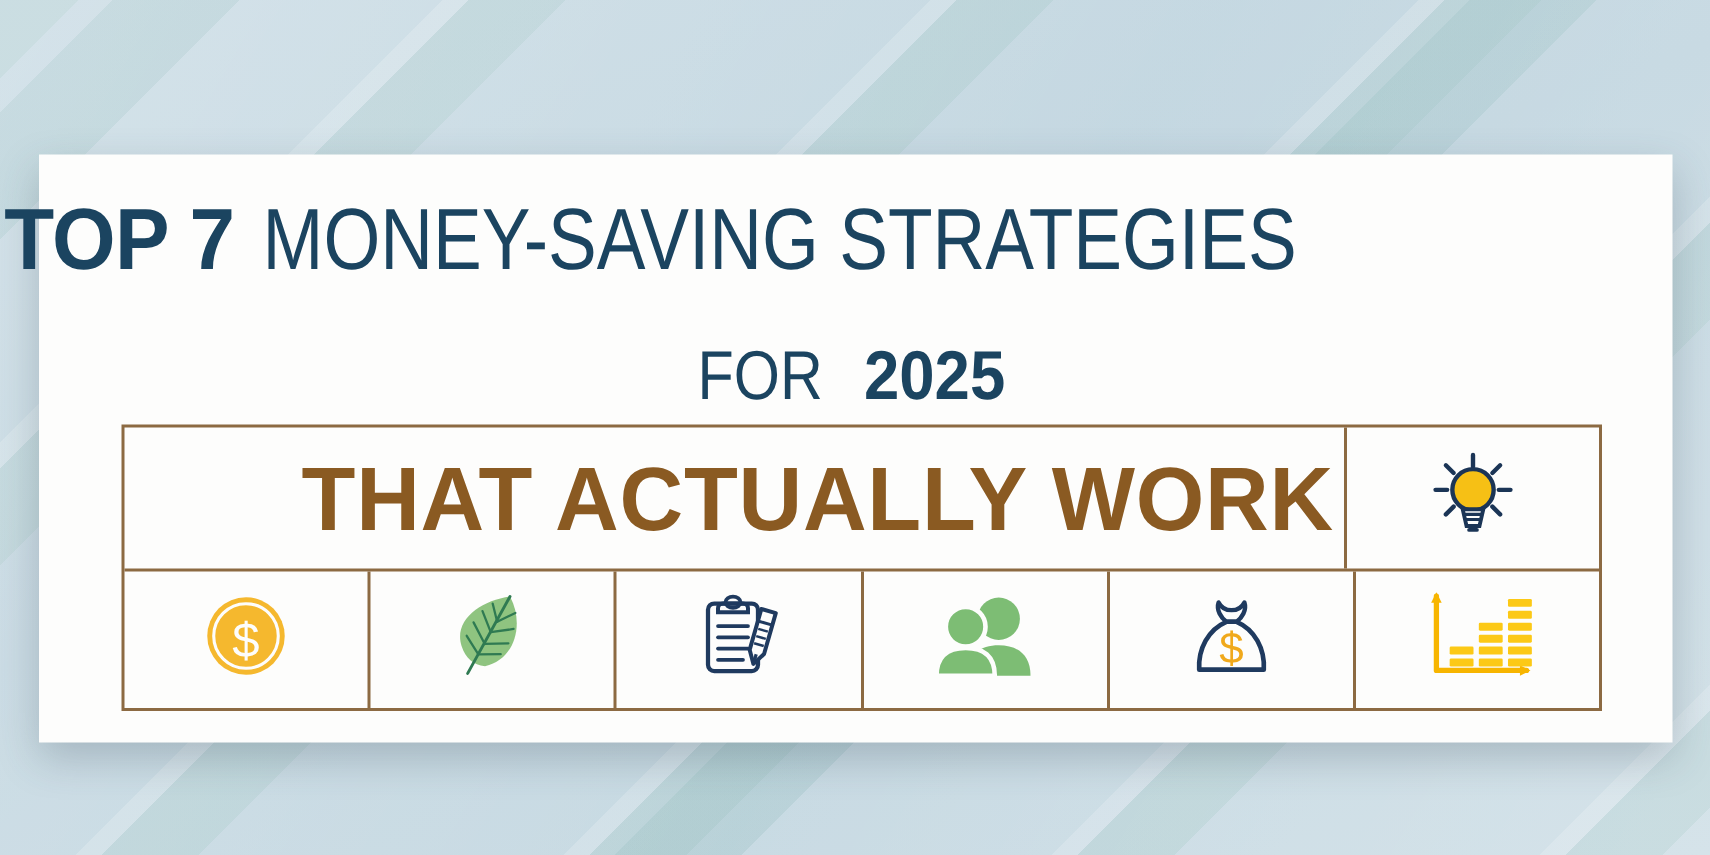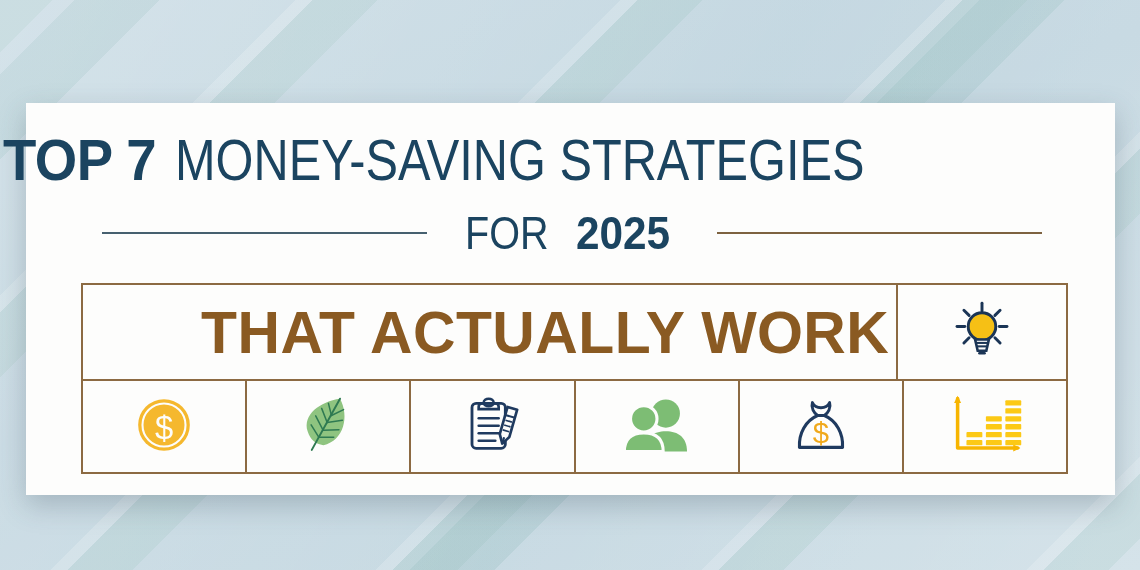--- a/index.html
+++ b/index.html
@@ -114,21 +114,22 @@
 
   
   .subtitle-row {
     position: absolute;
     left: 76px;
     top: 104px;
     width: 940px;
     height: 52px;
     display: flex;
     align-items: center;
-    gap: 38px;
+    gap: 20px;
+    flex-direction: column;
   }
   .rule-left {
     flex: 1 1 auto;
     height: 2px;
     background: #46606f;
   }
   .rule-right {
     flex: 1 1 auto;
     height: 2px;
     background: #7d6240;

